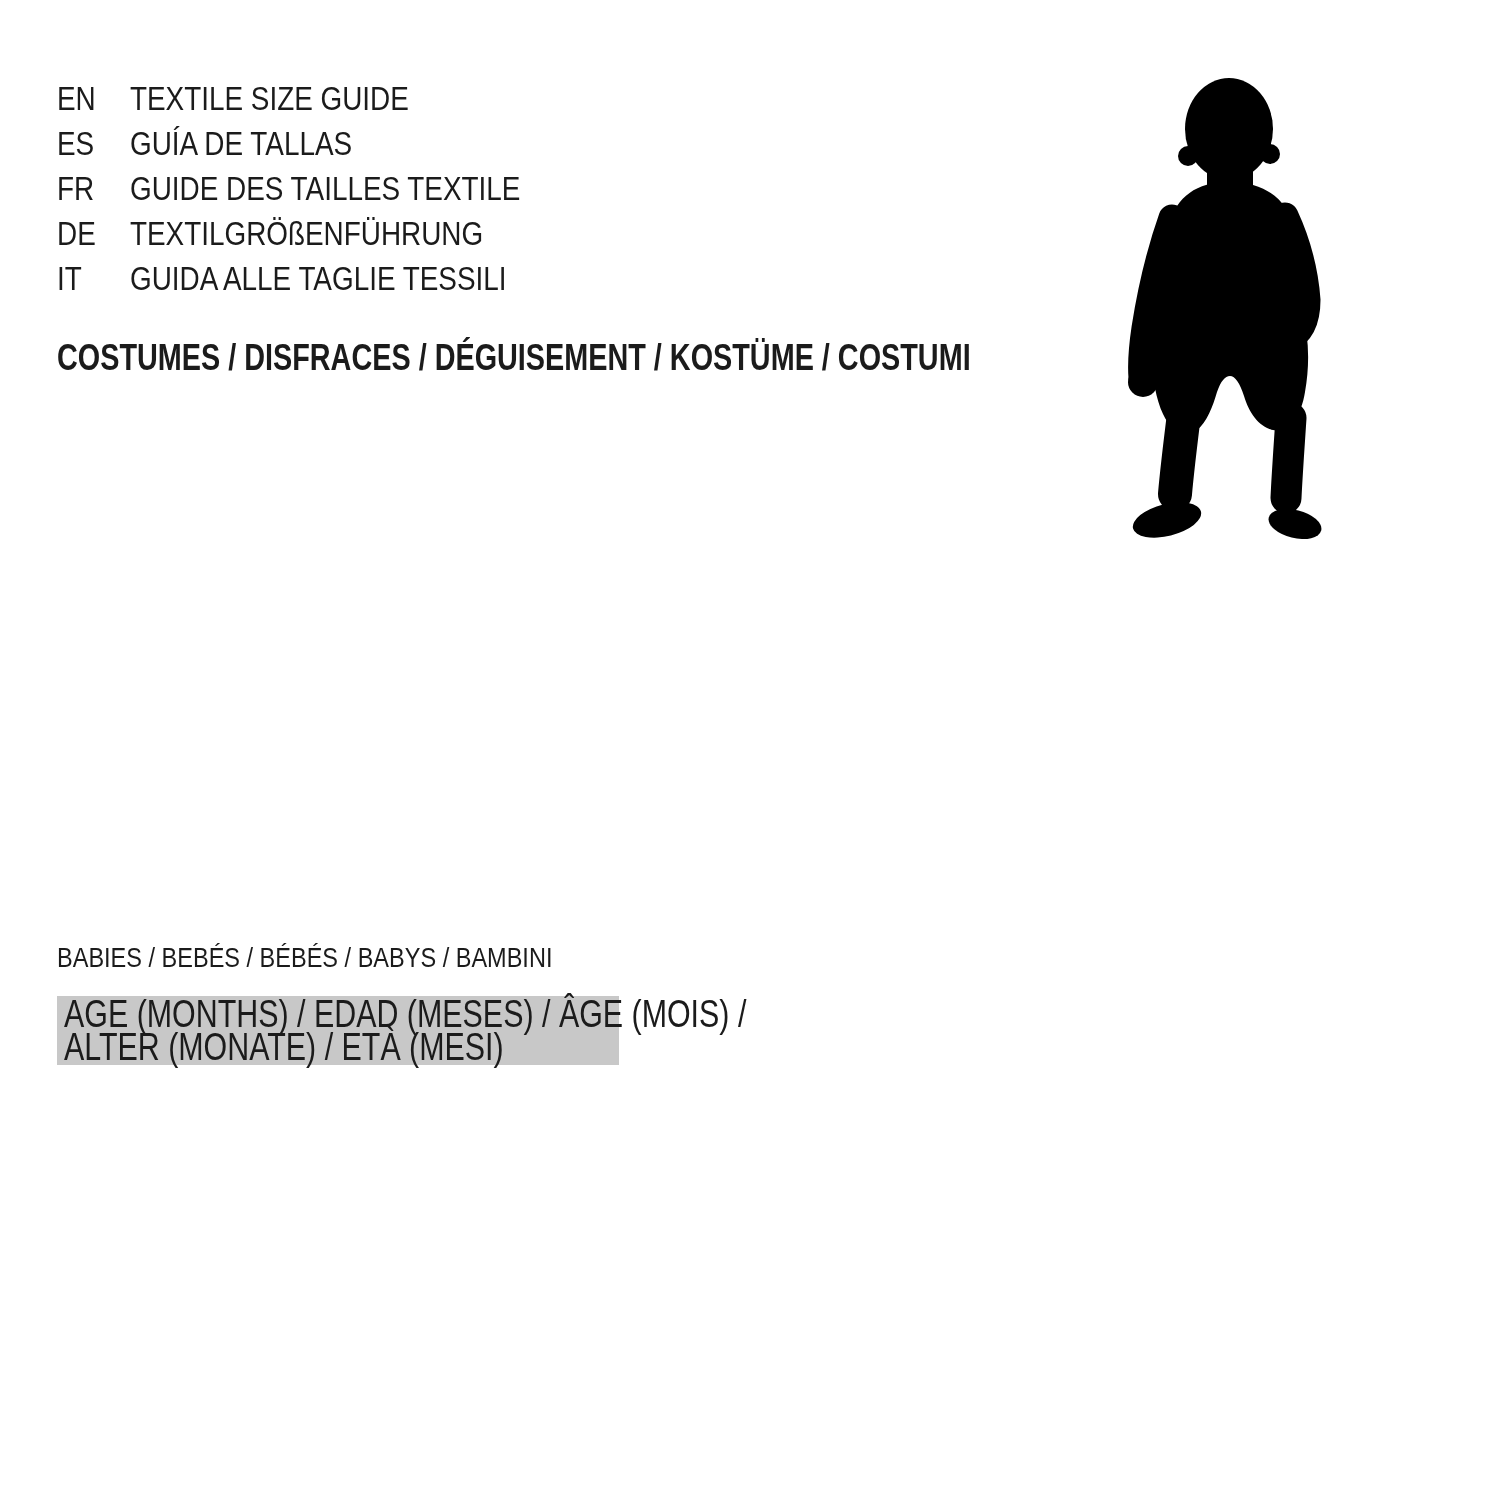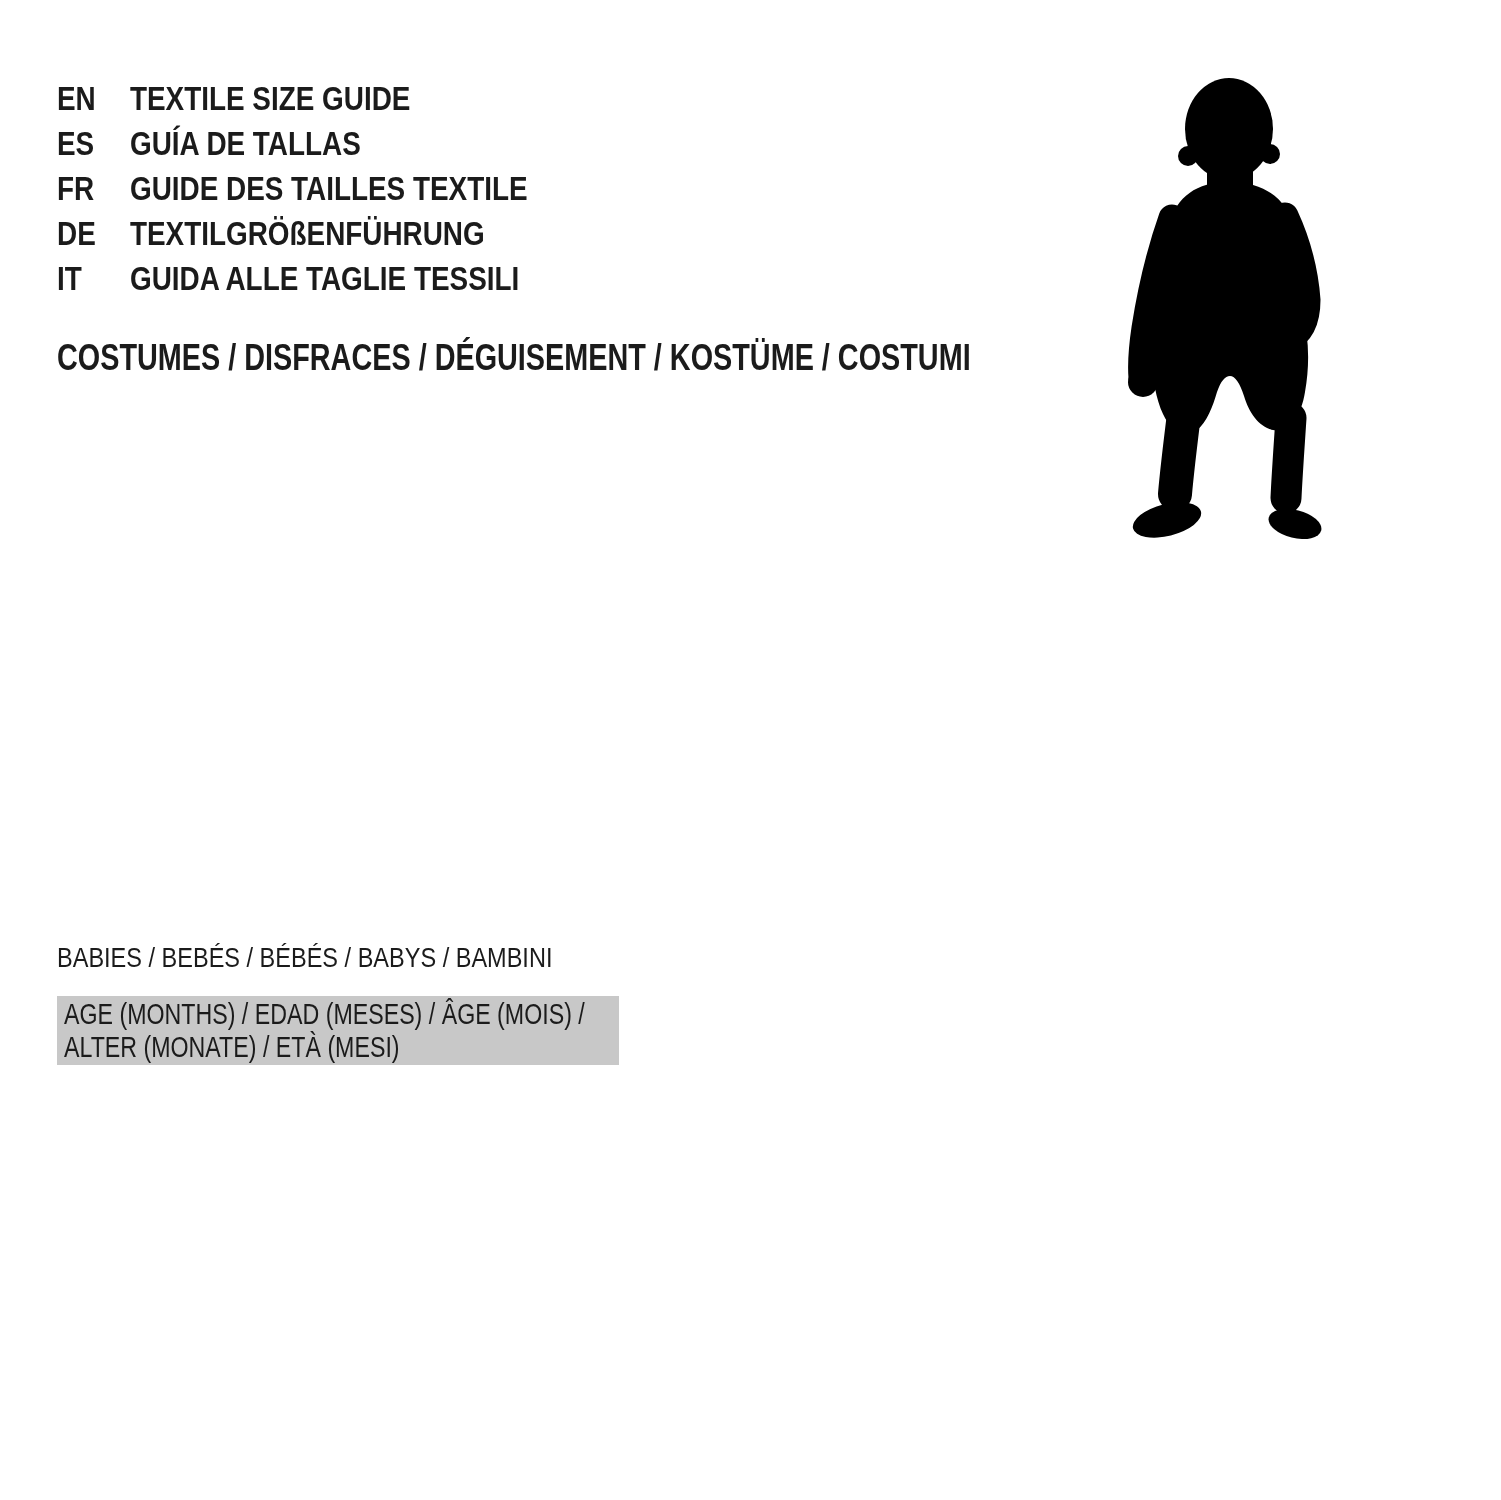--- a/index.html
+++ b/index.html
@@ -21,21 +21,20 @@
     transform: scaleX(0.82);
     transform-origin: 0 50%;
     white-space: nowrap;
   }
 
   
   .lang-list {
     position: absolute;
     left: 57px;
     top: 76px;
-    font-weight: bold;
   }
   .lang-row {
     height: 45px;
     line-height: 45px;
     font-size: 34px;
     transform: scaleX(0.82);
     transform-origin: 0 50%;
     white-space: nowrap;
   }
   .lang-code {
@@ -72,21 +71,21 @@
     font-size: 28px;
     line-height: 32px;
   }
   .section-title .cond { transform: scaleX(0.84); }
 
   .size-table {
     position: absolute;
     left: 57px;
     top: 996px;
     width: 562px;
-    font-size: 29px;
+    font-size: 38px;
   }
   .size-table .thead {
     background: #c8c8c8;
     padding: 2px 0 1px 7px;
   }
   .size-table .thead .hline {
     line-height: 33px;
   }
   .size-table .row {
     height: 36px;

